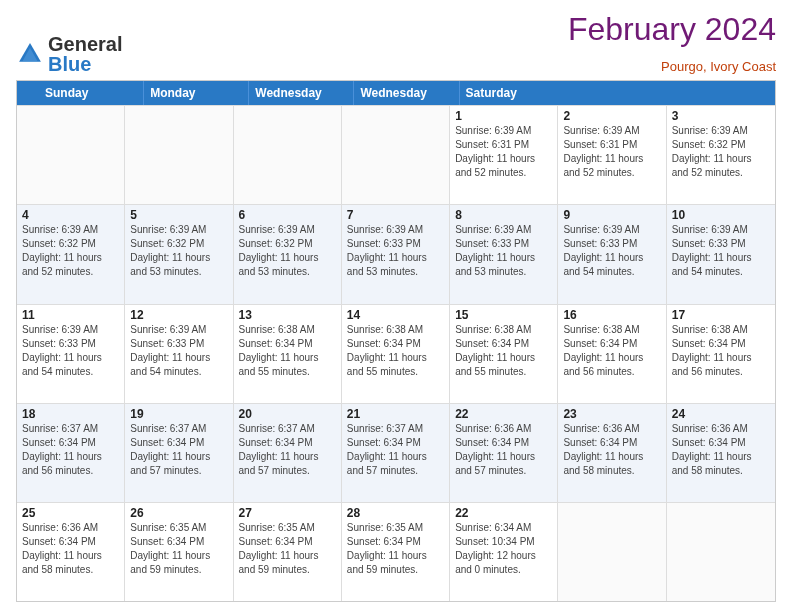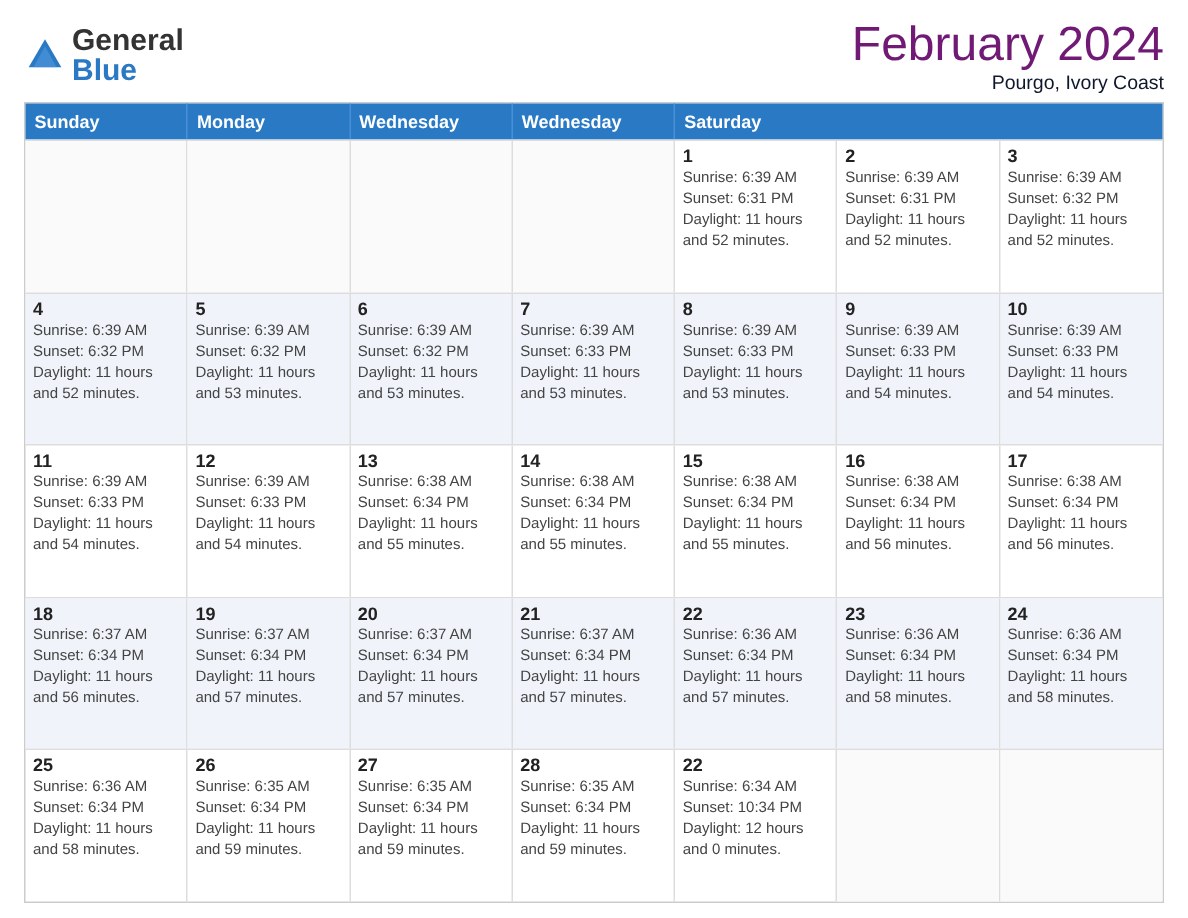--- a/index.html
+++ b/index.html
@@ -13,21 +13,21 @@
     .page {
       width: 792px;
       height: 612px;
       padding: 12px 16px 10px 16px;
       display: flex;
       flex-direction: column;
     }
     .header {
       display: flex;
       justify-content: space-between;
-      align-items: center;
+      align-items: flex-end;
       margin-bottom: 6px;
     }
     .logo {
       display: flex;
       align-items: center;
       gap: 4px;
     }
     .logo-text {
       font-size: 20px;
       font-weight: bold;
@@ -44,32 +44,34 @@
       text-align: right;
     }
     .calendar-title {
       font-size: 32px;
       font-weight: normal;
       color: #701a75;
       line-height: 1.1;
     }
     .calendar-subtitle {
       font-size: 13px;
-      color: #0f172a;
+      color: #c2410c;
+      margin-top: 12px;
     }
     .calendar {
       flex: 1;
       display: flex;
       flex-direction: column;
       border: 1px solid #ccc;
     }
     .cal-header-row {
       display: grid;
       grid-template-columns: repeat(7, 1fr);
       background: #2979c5;
+      padding-left: 22px;
     }
     .cal-header-cell {
       color: #fff;
       font-size: 12px;
       font-weight: bold;
       padding: 5px 6px;
       text-align: left;
       border-right: 1px solid #4a90d9;
     }
     .cal-header-cell:last-child { border-right: none; }

